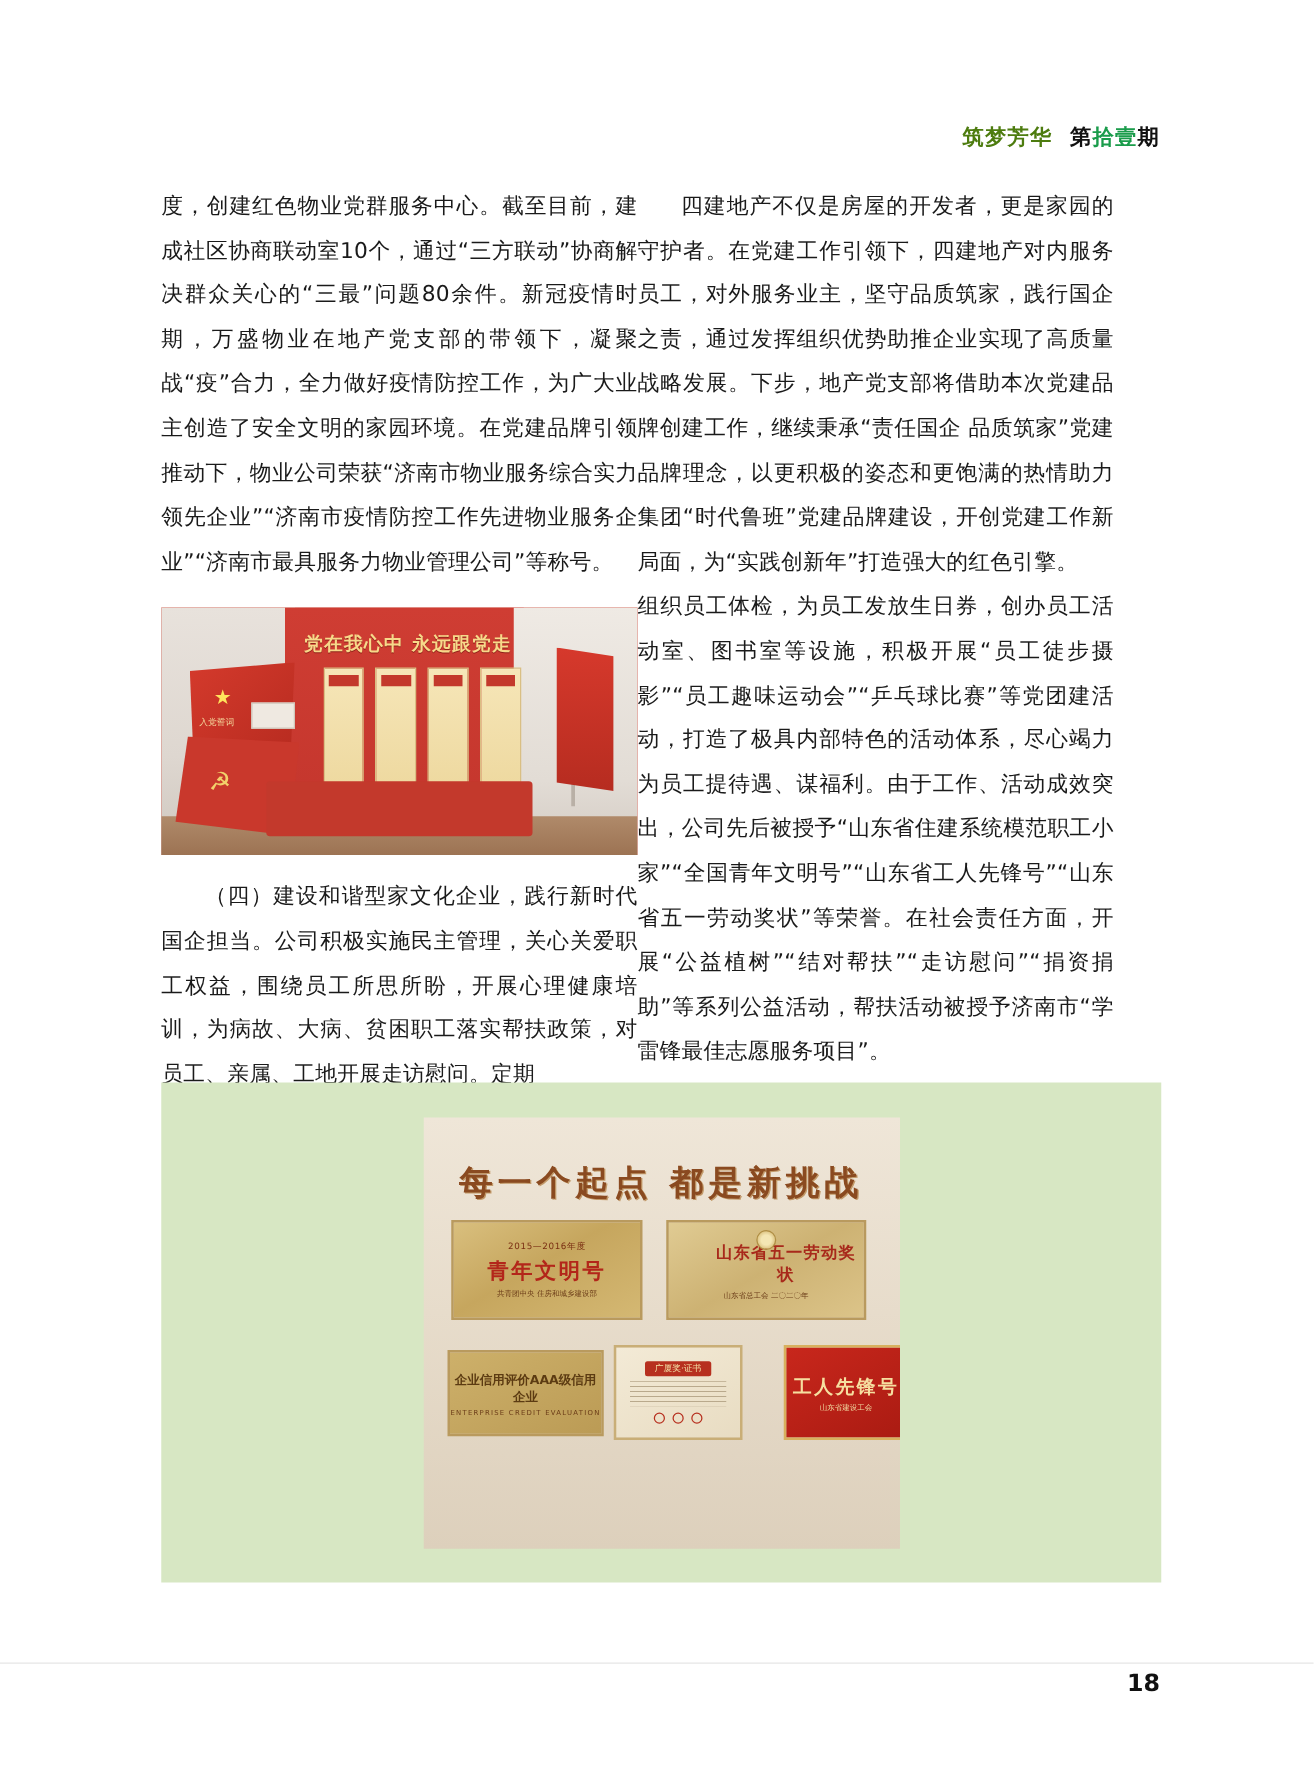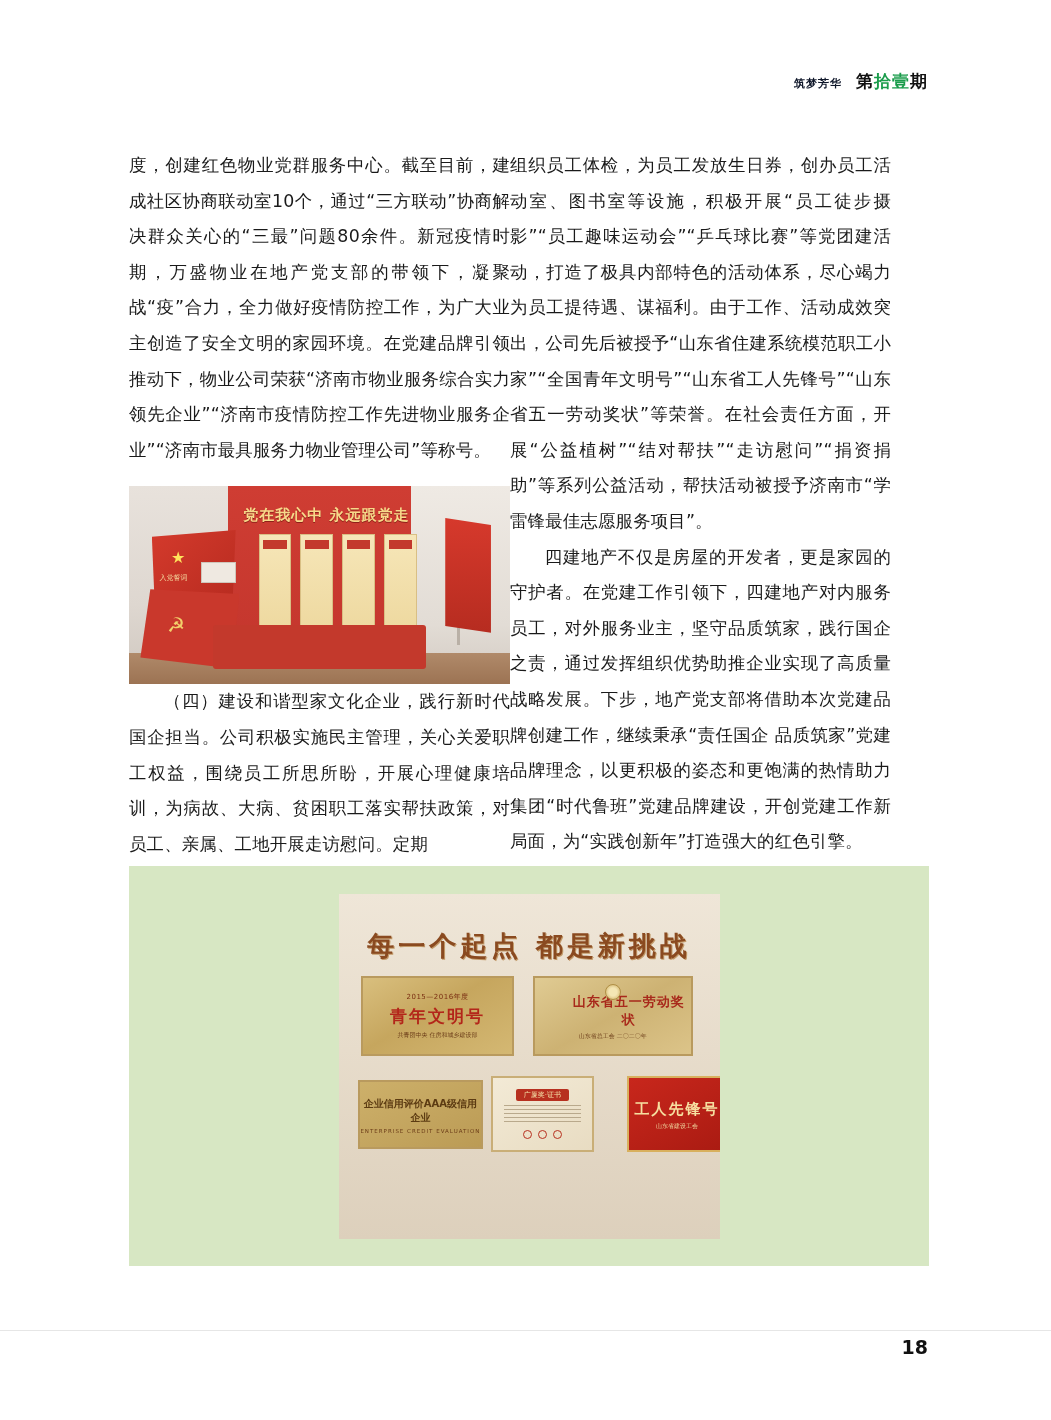--- a/index.html
+++ b/index.html
@@ -16,24 +16,25 @@
   
   .page-header {
     position: absolute;
     top: 70px;
     right: 123px;
     display: flex;
     align-items: baseline;
     gap: 14px;
   }
   .header-title {
-    font-size: 11px;
+    font-size: 17px;
     font-weight: bold;
-    color: #0f172a;
+    color: #4d7c0f;
     letter-spacing: 1px;
+    margin-top: 28px;
   }
   .header-issue {
     font-size: 17px;
     font-weight: bold;
     color: #111;
     letter-spacing: 1px;
   }
   .header-issue .num {
     color: #1a9c4b;
   }
@@ -58,21 +59,21 @@
     text-justify: inter-ideograph;
     font-family: "DejaVu Sans", "Liberation Sans", sans-serif;
     letter-spacing: 0.2px;
   }
   p.indent { text-indent: 2em; }
 
   
   .fig1 {
     width: 381px;
     height: 198px;
-    margin: 18px 0 0 0;
+    margin: 18px 0 16px 0;
     position: relative;
     overflow: hidden;
     background: #c94a3b;
   }
   .fig1 .wall-left {
     position: absolute; left:0; top:0; width: 28%; height:100%;
     background: linear-gradient(180deg,#e8e2dc 0%, #ded7d0 60%, #cfc7bf 100%);
   }
   .fig1 .wall-right {
     position:absolute; right:0; top:0; width:26%; height:100%;
@@ -243,22 +244,22 @@
       <div class="board b4"></div>
       <div class="emblem"></div>
       <div class="pole"></div>
       <div class="flagtall"></div>
     </div>
 
     <p class="body-text indent">（四）建设和谐型家文化企业，践行新时代国企担当。公司积极实施民主管理，关心关爱职工权益，围绕员工所思所盼，开展心理健康培训，为病故、大病、贫困职工落实帮扶政策，对员工、亲属、工地开展走访慰问。定期</p>
   </div>
 
   <div class="col">
+    <p class="body-text indent">四建地产不仅是房屋的开发者，更是家园的守护者。在党建工作引领下，四建地产对内服务员工，对外服务业主，坚守品质筑家，践行国企之责，通过发挥组织优势助推企业实现了高质量战略发展。下步，地产党支部将借助本次党建品牌创建工作，继续秉承“责任国企 品质筑家”党建品牌理念，以更积极的姿态和更饱满的热情助力集团“时代鲁班”党建品牌建设，开创党建工作新局面，为“实践创新年”打造强大的红色引擎。</p>
     <p class="body-text">组织员工体检，为员工发放生日券，创办员工活动室、图书室等设施，积极开展“员工徒步摄影”“员工趣味运动会”“乒乓球比赛”等党团建活动，打造了极具内部特色的活动体系，尽心竭力为员工提待遇、谋福利。由于工作、活动成效突出，公司先后被授予“山东省住建系统模范职工小家”“全国青年文明号”“山东省工人先锋号”“山东省五一劳动奖状”等荣誉。在社会责任方面，开展“公益植树”“结对帮扶”“走访慰问”“捐资捐助”等系列公益活动，帮扶活动被授予济南市“学雷锋最佳志愿服务项目”。</p>
-    <p class="body-text indent">四建地产不仅是房屋的开发者，更是家园的守护者。在党建工作引领下，四建地产对内服务员工，对外服务业主，坚守品质筑家，践行国企之责，通过发挥组织优势助推企业实现了高质量战略发展。下步，地产党支部将借助本次党建品牌创建工作，继续秉承“责任国企 品质筑家”党建品牌理念，以更积极的姿态和更饱满的热情助力集团“时代鲁班”党建品牌建设，开创党建工作新局面，为“实践创新年”打造强大的红色引擎。</p>
   </div>
 
 </div>
 
 <div class="fig2">
   <div class="photo">
     <div class="photo-slogan">每一个起点  都是新挑战</div>
 
     <div class="plaque p-a">
       <div class="t1">2015—2016年度</div>

